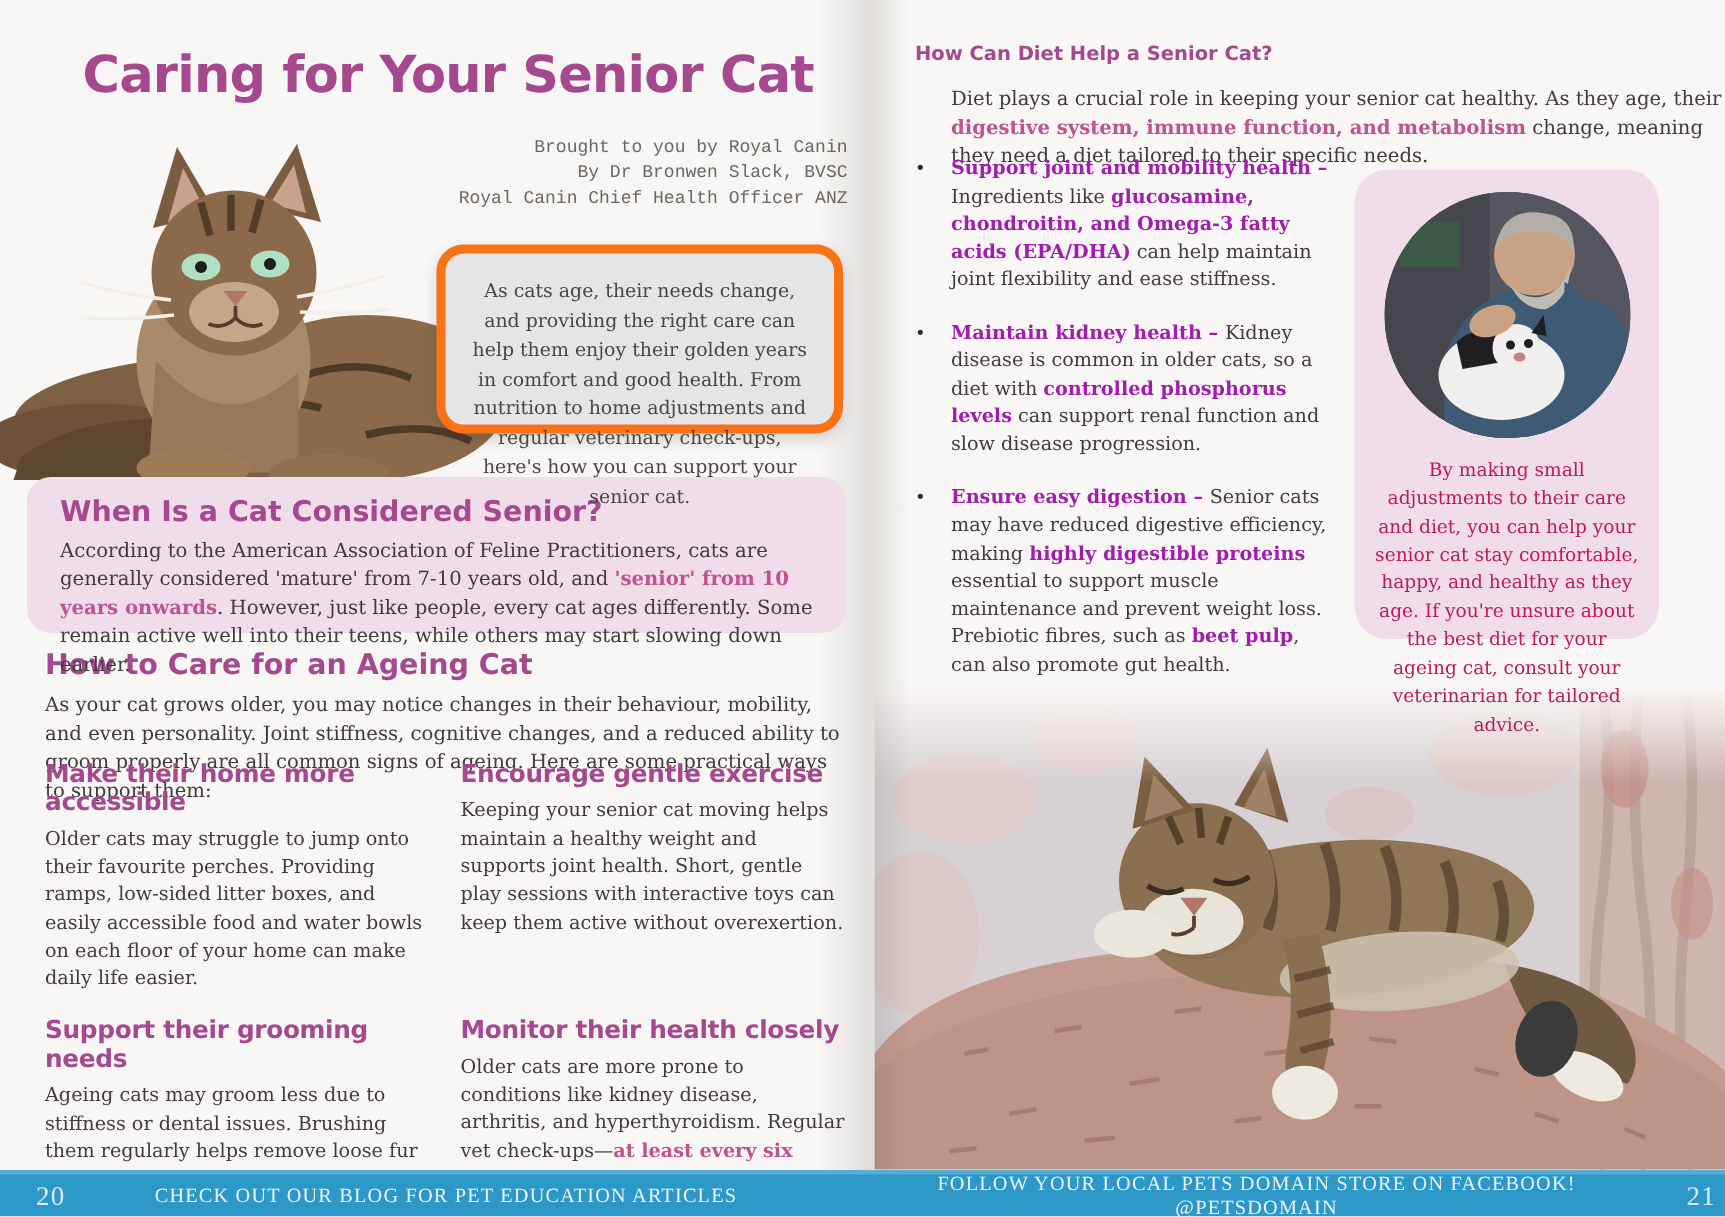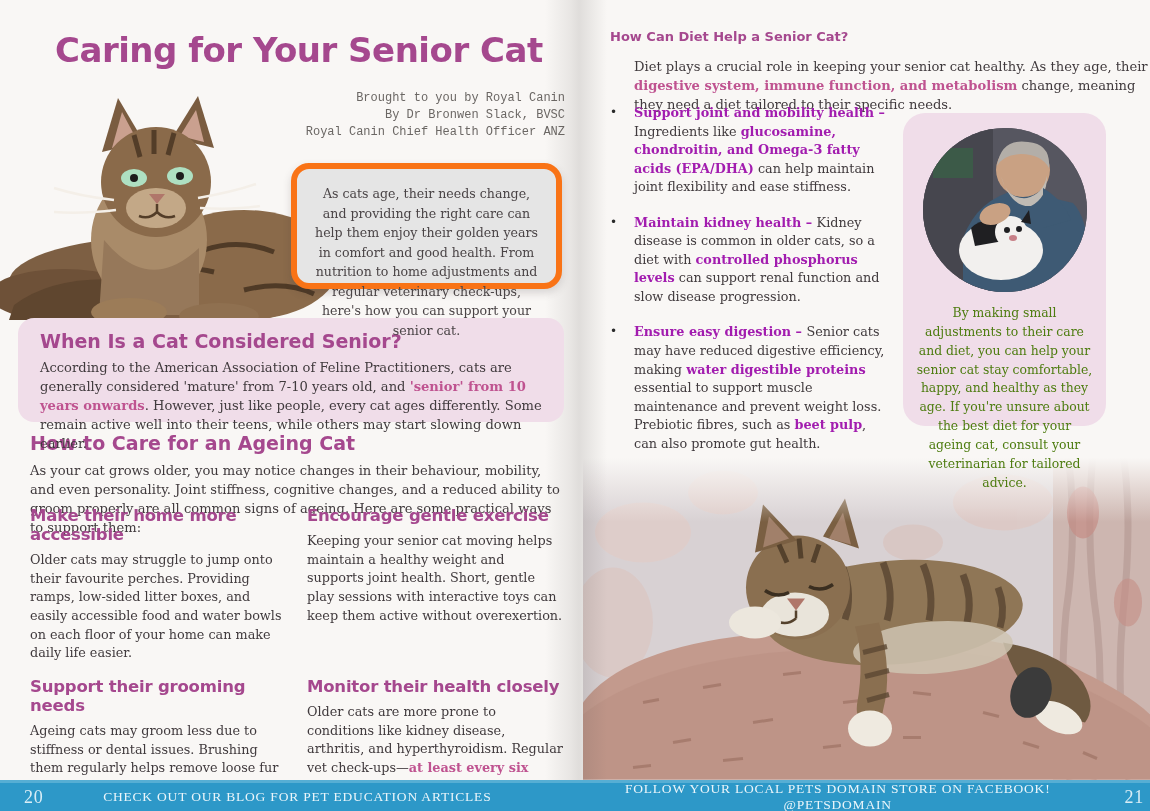--- a/index.html
+++ b/index.html
@@ -45,21 +45,21 @@
 
   .bullets { position:absolute; left:610px; top:104px; width:276px; }
   .bullet-item { display:flex; margin-bottom:17px; }
   .bullet-marker { width:24px; flex:0 0 24px; font-family:"DejaVu Sans", sans-serif; font-size:12px; color:#2a2a2a; padding-top:1px; }
   .bullet-text { font-size:12.8px; line-height:1.45; color:#403a3d; }
   .bullet-text .b { font-weight:bold; color:#a21caf; }
 
   .sidebar { position:absolute; left:903px; top:113px; width:203px; height:313px; background:#f0dde9;
     border-radius:22px; padding:15px 13px 0 13px; z-index:2; }
   .sidebar-photo { width:164px; height:164px; border-radius:50%; overflow:hidden; margin:0 auto 12px auto; background:#55555e; }
-  .sidebar p { font-size:12.4px; line-height:1.52; text-align:center; color:#4d7c0f; }
+  .sidebar p { font-size:12.4px; line-height:1.52; text-align:center; color:#be185d; }
 
   .couch-photo { position:absolute; left:583px; top:452px; width:567px; height:328px; overflow:hidden; }
   .couch-fade { position:absolute; left:583px; top:452px; width:567px; height:70px;
     background:linear-gradient(to bottom, #f9f7f5 8%, rgba(249,247,245,0) 100%); pointer-events:none; }
 
   
   .footer { position:absolute; left:0; top:780px; width:1150px; height:31px; background:#2d98c8;
     border-top:3px solid #56aed4; display:flex; color:#eaf5fa;
     font-family:"Liberation Serif", serif; font-size:13.5px; letter-spacing:0.8px; }
   .footer-half { width:575px; display:flex; align-items:center; }
@@ -145,21 +145,21 @@
       <div class="bullet-item">
         <span class="bullet-marker">•</span>
         <div class="bullet-text"><span class="b">Support joint and mobility health – </span><span>Ingredients like </span><span class="b">glucosamine, chondroitin, and Omega-3 fatty acids (EPA/DHA)</span><span> can help maintain joint flexibility and ease stiffness.</span></div>
       </div>
       <div class="bullet-item">
         <span class="bullet-marker">•</span>
         <div class="bullet-text"><span class="b">Maintain kidney health – </span><span>Kidney disease is common in older cats, so a diet with </span><span class="b">controlled phosphorus levels</span><span> can support renal function and slow disease progression.</span></div>
       </div>
       <div class="bullet-item">
         <span class="bullet-marker">•</span>
-        <div class="bullet-text"><span class="b">Ensure easy digestion – </span><span>Senior cats may have reduced digestive efficiency, making </span><span class="b">water digestible proteins</span><span> essential to support muscle maintenance and prevent weight loss. Prebiotic fibres, such as </span><span class="b">beet pulp</span><span>, can also promote gut health.</span></div>
+        <div class="bullet-text"><span class="b">Ensure easy digestion – </span><span>Senior cats may have reduced digestive efficiency, making </span><span class="b">highly digestible proteins</span><span> essential to support muscle maintenance and prevent weight loss. Prebiotic fibres, such as </span><span class="b">beet pulp</span><span>, can also promote gut health.</span></div>
       </div>
       <div class="bullet-item">
         <span class="bullet-marker">•</span>
         <div class="bullet-text"><span class="b">Encourage appetite and hydration – </span><span>Older cats often experience a </span><span class="b">reduced sense of smell and taste,</span><span> leading to decreased food intake. Feeding </span><span class="b">highly palatable, soft-textured wet food</span><span> can help keep them interested in meals while also increasing their water intake, which is beneficial for kidney health</span></div>
       </div>
     </div>
 
   <div class="sidebar">
     <div class="sidebar-photo">
       <svg viewBox="0 0 164 164" width="164" height="164">

